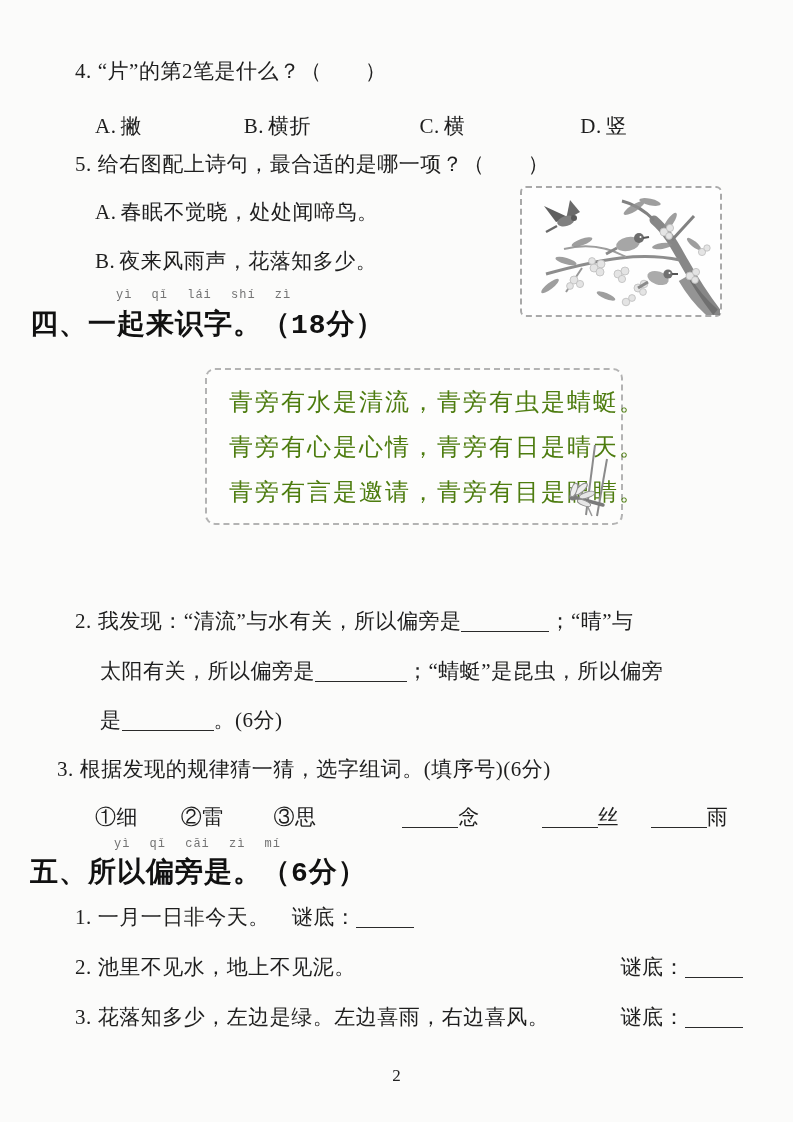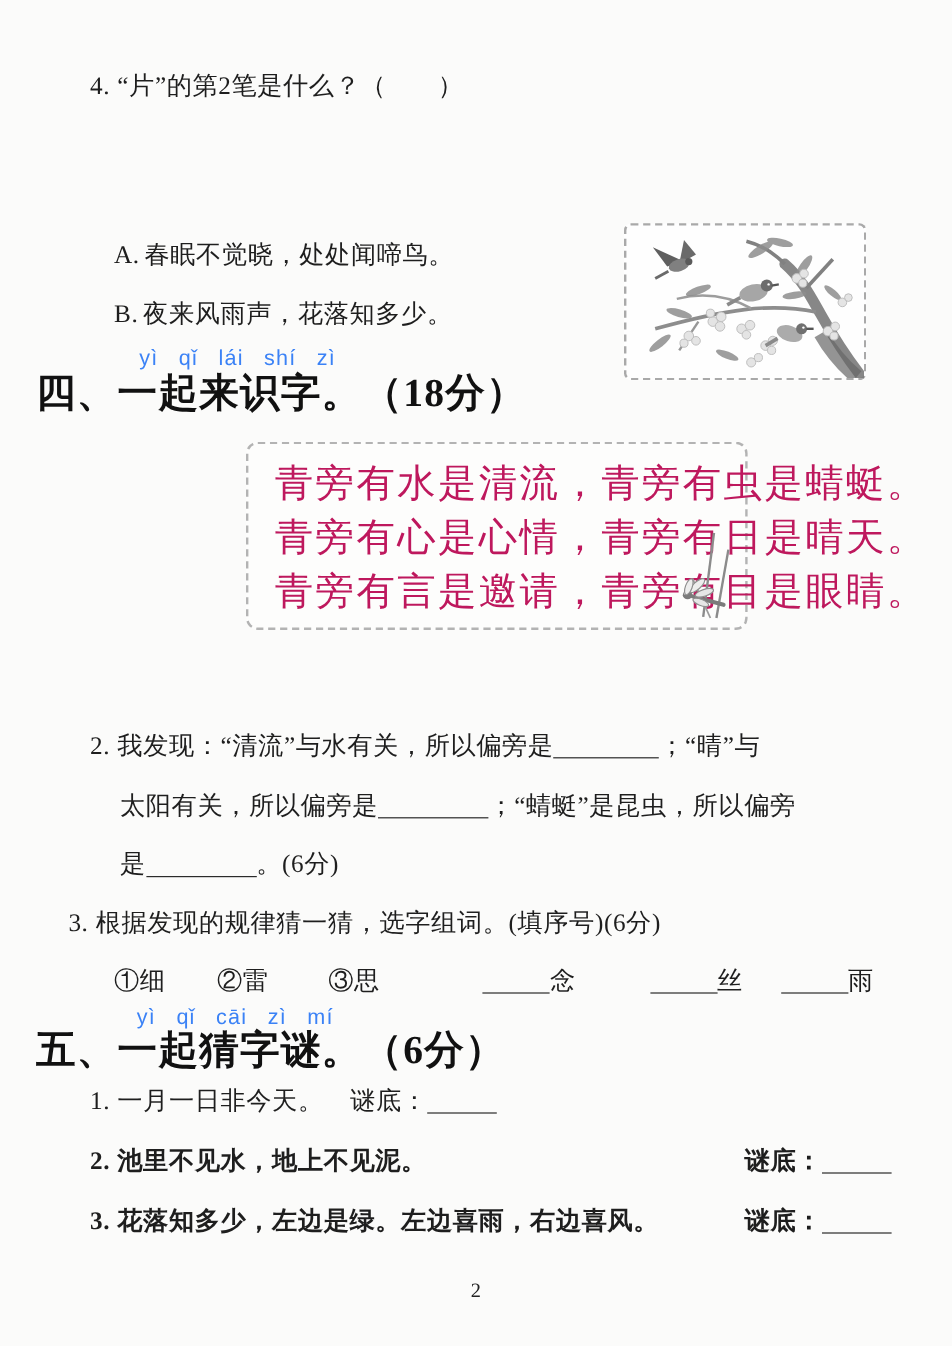--- a/index.html
+++ b/index.html
@@ -5,46 +5,55 @@
   html,body{margin:0;padding:0;}
   body{width:793px;height:1122px;background:#fbfbfa;}
   .sheet{position:relative;width:793px;height:1122px;overflow:hidden;
          font-family:"Liberation Serif","DejaVu Serif",serif;color:#1e1e1e;}
   .abs{position:absolute;white-space:nowrap;}
   .q{font-size:21px;letter-spacing:0.5px;}
   .qnum{margin-right:6px;}
   .optkey{margin-right:4px;}
   .opt{display:inline-block;}
   .blank{display:inline-block;border-bottom:1.5px solid #2a2a2a;height:20px;vertical-align:-4px;}
-  .hdr{font-family:Liberation Serif, serif;font-weight:bold;
-       font-size:33px;color:#111;letter-spacing:1px;}
-  .pinyin{font-family:Liberation Sans, sans-serif;font-size:18px;
-          color:#3b82f6;word-spacing:11px;letter-spacing:1px;}
+  .hdr{font-family:Liberation Mono, monospace;font-weight:bold;
+       font-size:28px;color:#111;letter-spacing:1px;}
+  .pinyin{font-family:Liberation Mono, monospace;font-size:12px;
+          color:#737373;word-spacing:11px;letter-spacing:1px;}
   .imgbox{position:absolute;left:520px;top:186px;width:202px;height:131px;
           border:2px dashed #a9a9a9;border-radius:6px;background:#fefefe;box-sizing:border-box;}
   .ideabox{position:absolute;left:205px;top:368px;width:418px;height:157px;
            border:2px dashed #b3b3b3;border-radius:10px;background:#fdfdfc;box-sizing:border-box;
            padding:10px 0 0 22px;}
-  .idealine{font-size:32px;line-height:45px;letter-spacing:2px;white-space:nowrap;
-            font-family:"Liberation Serif","DejaVu Serif",serif;color:#be185d;}
+  .idealine{font-size:24px;line-height:45px;letter-spacing:2px;white-space:nowrap;
+            font-family:"Liberation Serif","DejaVu Serif",serif;color:#4d7c0f;}
   .dragonfly{position:absolute;right:4px;bottom:2px;}
   .circle-glyph{font-size:29px;line-height:0;vertical-align:-5px;}
-  .riddle-row{display:flex;width:668px;align-items:baseline;font-weight:bold;}
+  .riddle-row{display:flex;width:668px;align-items:baseline;}
   .ans-right{margin-left:auto;}
   .pagenum{font-size:17px;color:#222;}
 </style>
 </head>
 <body>
 
 <div class="sheet">
 
   <div class="abs q" style="left:75px;top:57px">
     <span class="qnum">4.</span><span>“片”的第2笔是什么？（　　）</span>
   </div>
-
+  <div class="abs q" style="left:95px;top:112px">
+    <span class="opt" style="width:143px"><span class="optkey">A.</span><span>撇</span></span>
+    <span class="opt" style="width:170px"><span class="optkey">B.</span><span>横折</span></span>
+    <span class="opt" style="width:155px"><span class="optkey">C.</span><span>横</span></span>
+    <span class="opt"><span class="optkey">D.</span><span>竖</span></span>
+  </div>
+
+  <div class="abs q" style="left:75px;top:150px">
+    <span class="qnum">5.</span><span>给右图配上诗句，最合适的是哪一项？（　　）</span>
+  </div>
   <div class="abs q" style="left:95px;top:198px">
     <span class="optkey">A.</span><span>春眠不觉晓，处处闻啼鸟。</span>
   </div>
   <div class="abs q" style="left:95px;top:247px">
     <span class="optkey">B.</span><span>夜来风雨声，花落知多少。</span>
   </div>
 
   <div class="imgbox">
     <svg width="198" height="127" viewBox="0 0 198 127">
 
@@ -182,21 +191,21 @@
     <span class="opt" style="width:80px">①细</span>
     <span class="opt" style="width:87px">②雷</span>
     <span class="opt" style="width:123px">③思</span>
     <span class="opt"><span class="blank" style="width:56px"></span><span>念</span></span>
     <span class="opt" style="margin-left:56px"><span class="blank" style="width:56px"></span><span>丝</span></span>
     <span class="opt" style="margin-left:26px"><span class="blank" style="width:56px"></span><span>雨</span></span>
   </div>
 
   <div class="abs pinyin" style="left:114px;top:837px">yì qǐ cāi zì mí</div>
   <div class="abs hdr" style="left:30px;top:853px">
-    <span>五、</span><span>一起猜字谜。</span><span>（6分）</span>
+    <span>五、</span><span>所以偏旁是。</span><span>（6分）</span>
   </div>
 
   <div class="abs q" style="left:75px;top:903px">
     <span class="qnum">1.</span><span>一月一日非今天。</span><span style="margin-left:22px">谜底：</span><span class="blank" style="width:58px"></span>
   </div>
 
   <div class="abs q riddle-row" style="left:75px;top:953px">
     <span><span class="qnum">2.</span><span>池里不见水，地上不见泥。</span></span>
     <span class="ans-right"><span>谜底：</span><span class="blank" style="width:58px"></span></span>
   </div>

